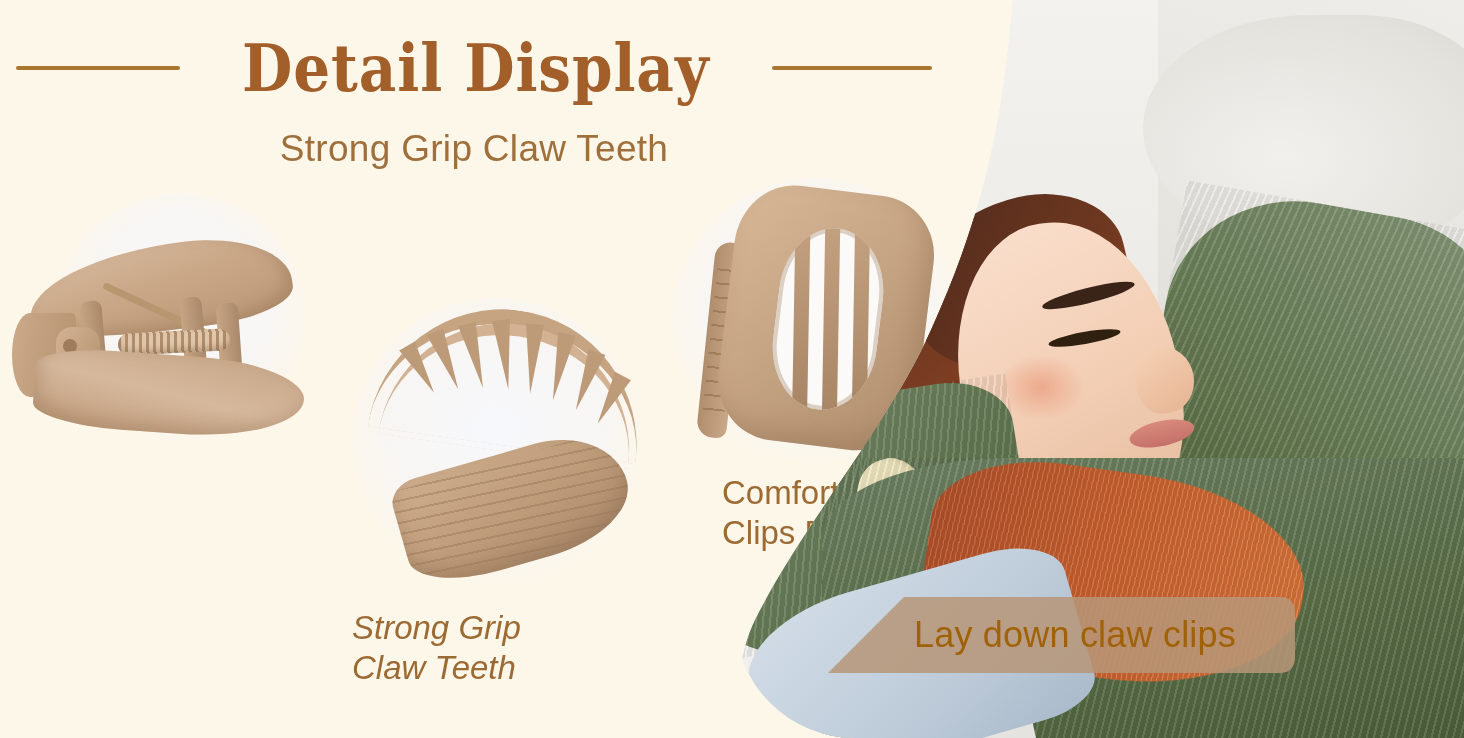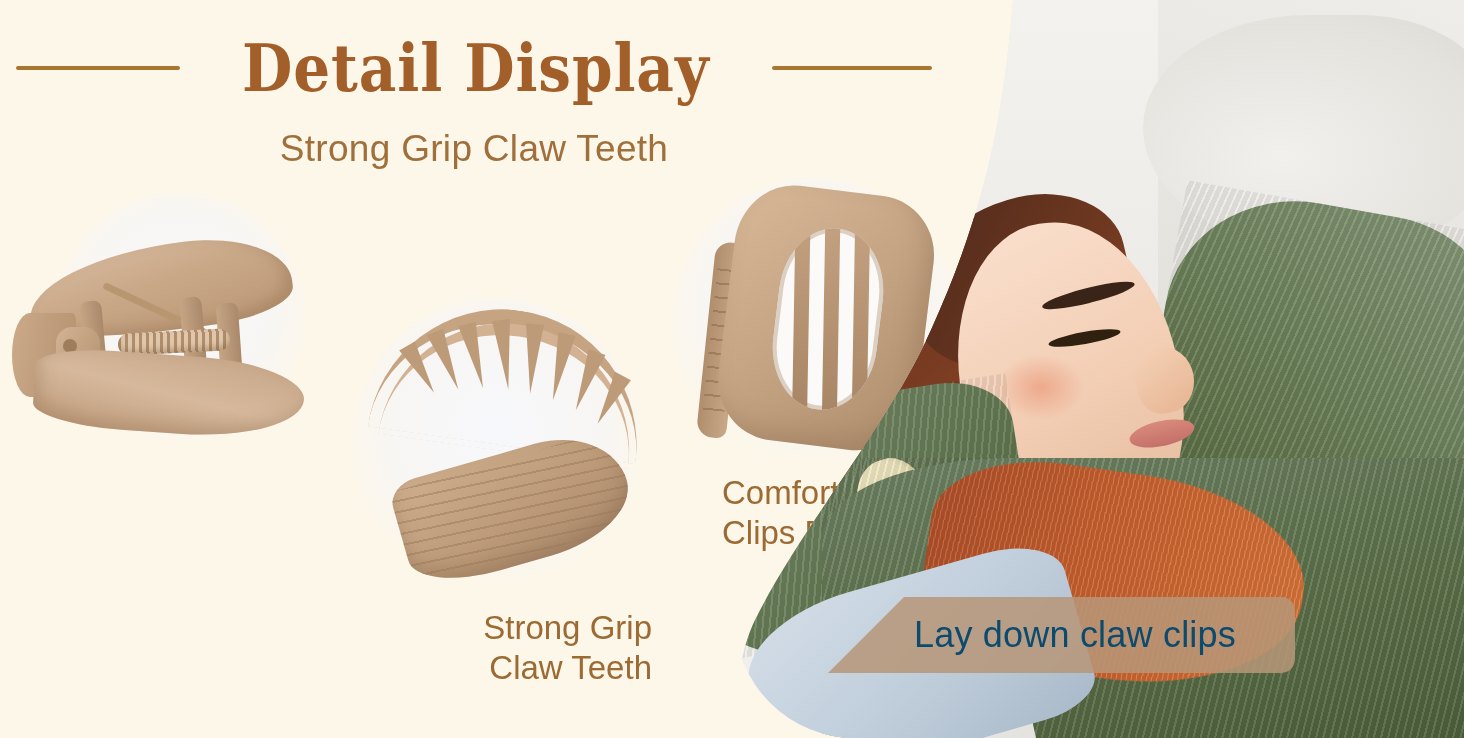--- a/index.html
+++ b/index.html
@@ -66,21 +66,21 @@
     background:radial-gradient(circle at 50% 45%, #F7F8FC 0%, #F8F6F3 52%, rgba(253,247,234,0) 74%);
   }
   .caption {
     position:absolute;
     color:#9C6A33;
     font-size:33px;
     line-height:1.22;
     white-space:pre-line;
   }
   .cap-1 { left:0;   top:503px; width:330px; text-align:center; }
-  .cap-2 { left:352px; top:608px; width:300px; text-align:right; }
+  .cap-2 { left:352px; top:608px; width:300px; text-align:left;font-style:italic; }
   .cap-3 { left:722px; top:473px; width:300px; text-align:left; }
 
   
   .halo1 { left:55px; top:193px; width:250px; height:250px; }
   .clip1 { left:10px; top:235px; width:300px; height:220px; }
   .c1-upper {
     position:absolute; left:18px; top:10px; width:264px; height:86px;
     background:linear-gradient(168deg,#D9BCA0 0%,#C9A888 45%,#BB9875 100%);
     border-radius:72% 46% 40% 60% / 80% 70% 40% 30%;
     transform:rotate(-7deg);
@@ -357,21 +357,21 @@
     width:491px; height:76px;
     background:rgba(183,150,120,.86);
     border-radius:0 14px 14px 0;
     display:flex;
     align-items:center;
     z-index:5;
     -webkit-clip-path: path("M 100 0 L 491 0 Q 491 0 491 14 L 491 62 Q 491 76 477 76 L 24 76 Z");
     clip-path: path("M 100 0 L 491 0 Q 491 0 491 14 L 491 62 Q 491 76 477 76 L 24 76 Z");
   }
   .banner-text {
-    color:#0c4a6e;
+    color:#a16207;
     font-size:36px;
     letter-spacing:.2px;
     margin-left:110px;
     white-space:nowrap;
   }
 </style>
 </head>
 <body>
 
 <div id="root">

